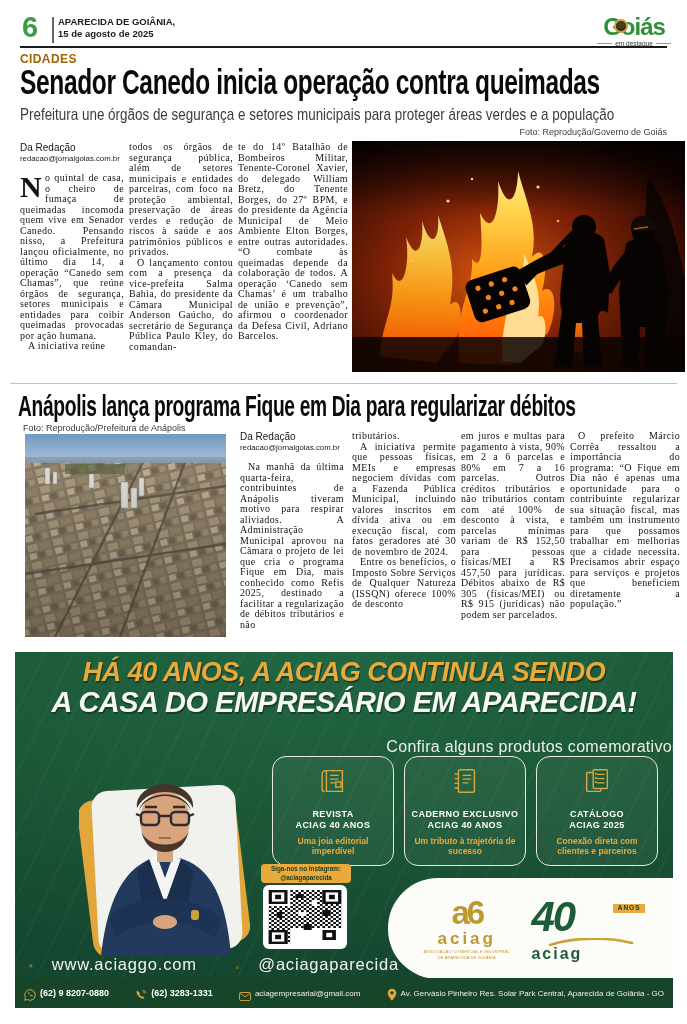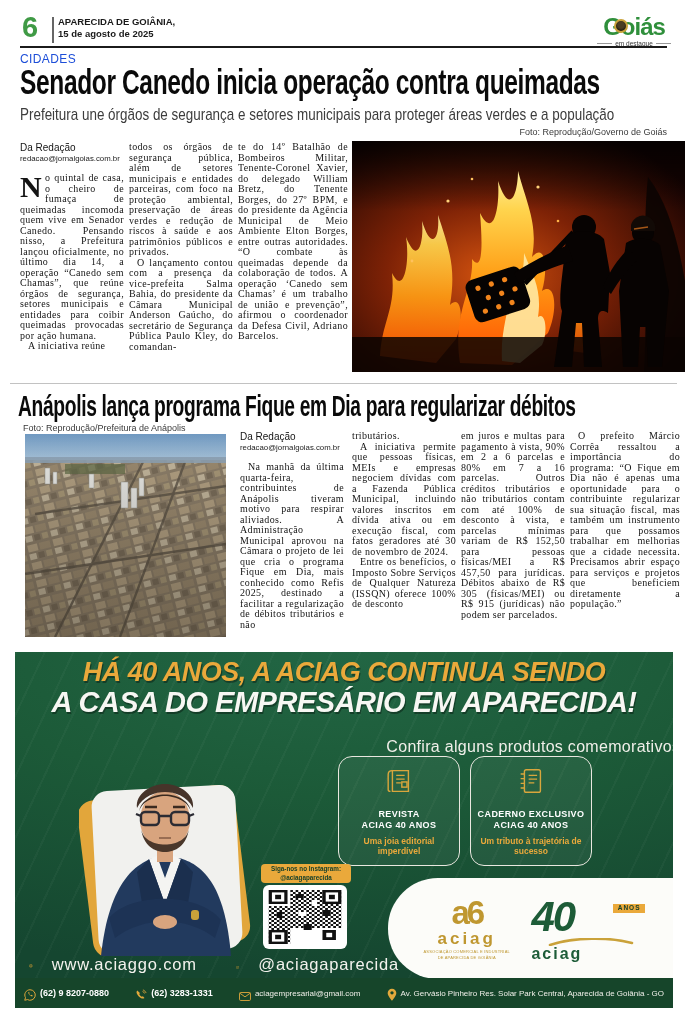--- a/index.html
+++ b/index.html
@@ -13,21 +13,21 @@
   .head-vline{left:52px;top:17px;width:1.5px;height:26px;background:#666}
   .dateline{left:58px;top:16px;font-size:9.5px;font-weight:bold;line-height:1.3;color:#1a1a1a}
   .brand{left:597px;top:15px;width:74px;text-align:center}
   .brand-title{position:relative;font-size:24px;font-weight:bold;color:#2f8f3b;letter-spacing:-1px;line-height:1}
   .brand-emblem{position:absolute;left:17px;top:4px;width:14px;height:14px;border-radius:50%;
     background:radial-gradient(circle at 50% 40%,#4a3d22 0 40%,#241f12 70%);border:2px solid #c9a23a}
   .brand-sub{font-size:6.5px;color:#333;margin-top:1px;display:flex;align-items:center;gap:3px;justify-content:center}
   .brand-sub::before,.brand-sub::after{content:"";flex:1;border-top:1px solid #999}
   .head-rule{left:20px;top:46px;width:647px;height:2px;background:#1b1b1b}
 
-  .section-label{left:20px;top:52px;font-size:12px;font-weight:normal;color:#1d4ed8;letter-spacing:.4px}
+  .section-label{left:20px;top:52px;font-size:12px;font-weight:bold;color:#a16207;letter-spacing:.4px}
 
   
   .h1{left:20px;top:62px;font-size:35px;font-weight:bold;color:#0a0a0a;white-space:nowrap;
       transform:scaleX(.70);transform-origin:left top;letter-spacing:-.5px}
   .subhead{left:20px;top:105px;font-size:17px;color:#3c3c3c;white-space:nowrap;
       transform:scaleX(.79);transform-origin:left top}
   .credit1{left:367px;top:127px;width:300px;text-align:right;font-size:9px;color:#3a3a3a}
   .h2{left:18px;top:389px;font-size:30px;font-weight:bold;color:#0a0a0a;white-space:nowrap;
       transform:scaleX(.64);transform-origin:left top;letter-spacing:-.5px}
   .credit2{left:23px;top:423px;font-size:9px;color:#3a3a3a}
@@ -303,20 +303,37 @@
             <path d="M10 9.5h-4M10 14.5h-4M10 19.5h-4M10 24.5h-4"></path>
             <path d="M14.5 11h9M14.5 15h9M14.5 19h6"></path>
           </svg>
         </span>
         <div class="ct">
           <div>CADERNO EXCLUSIVO</div>
           <div>ACIAG 40 ANOS</div>
         </div>
         <div class="cs">Um tributo à trajetória de sucesso</div>
       </div>
+      <div class="card">
+        <span class="cicon">
+          <svg viewBox="0 0 34 34" fill="none" stroke="#d9a63c" stroke-width="1.5">
+            <rect x="6" y="8" width="15" height="20" rx="1"></rect>
+            <rect x="13" y="5" width="15" height="20" rx="1" fill="#1c5a38"></rect>
+            <path d="M17 10h8M17 14.5h8M17 19h8"></path>
+            <rect x="15.5" y="9" width="0.5" height="0.5"></rect>
+              <rect x="15.5" y="13.5" width="0.5" height="0.5"></rect>
+              <rect x="15.5" y="18" width="0.5" height="0.5"></rect>
+          </svg>
+        </span>
+        <div class="ct">
+          <div>CATÁLOGO</div>
+          <div>ACIAG 2025</div>
+        </div>
+        <div class="cs">Conexão direta com clientes e parceiros</div>
+      </div>
     </div>
 
     <div class="man">
       <svg viewBox="0 0 172 204">
         <g transform="rotate(-7 86 120)">
           <rect x="6" y="40" width="158" height="158" rx="16" fill="#e2a63b"></rect>
         </g>
         <g transform="rotate(-3 86 118)">
           <rect x="16" y="36" width="144" height="164" rx="16" fill="#f1f1ee"></rect>
         </g>

